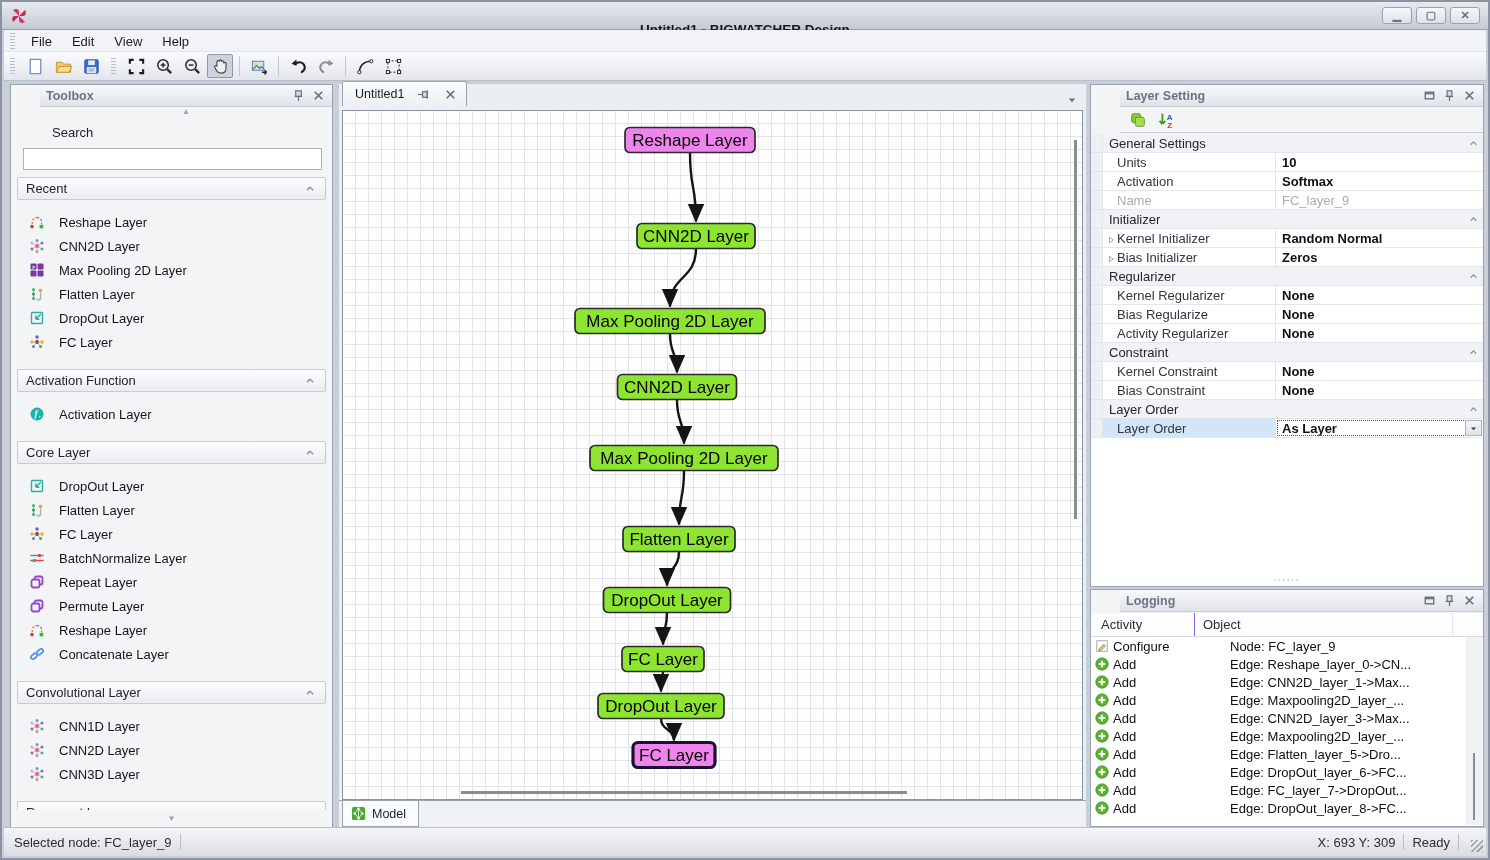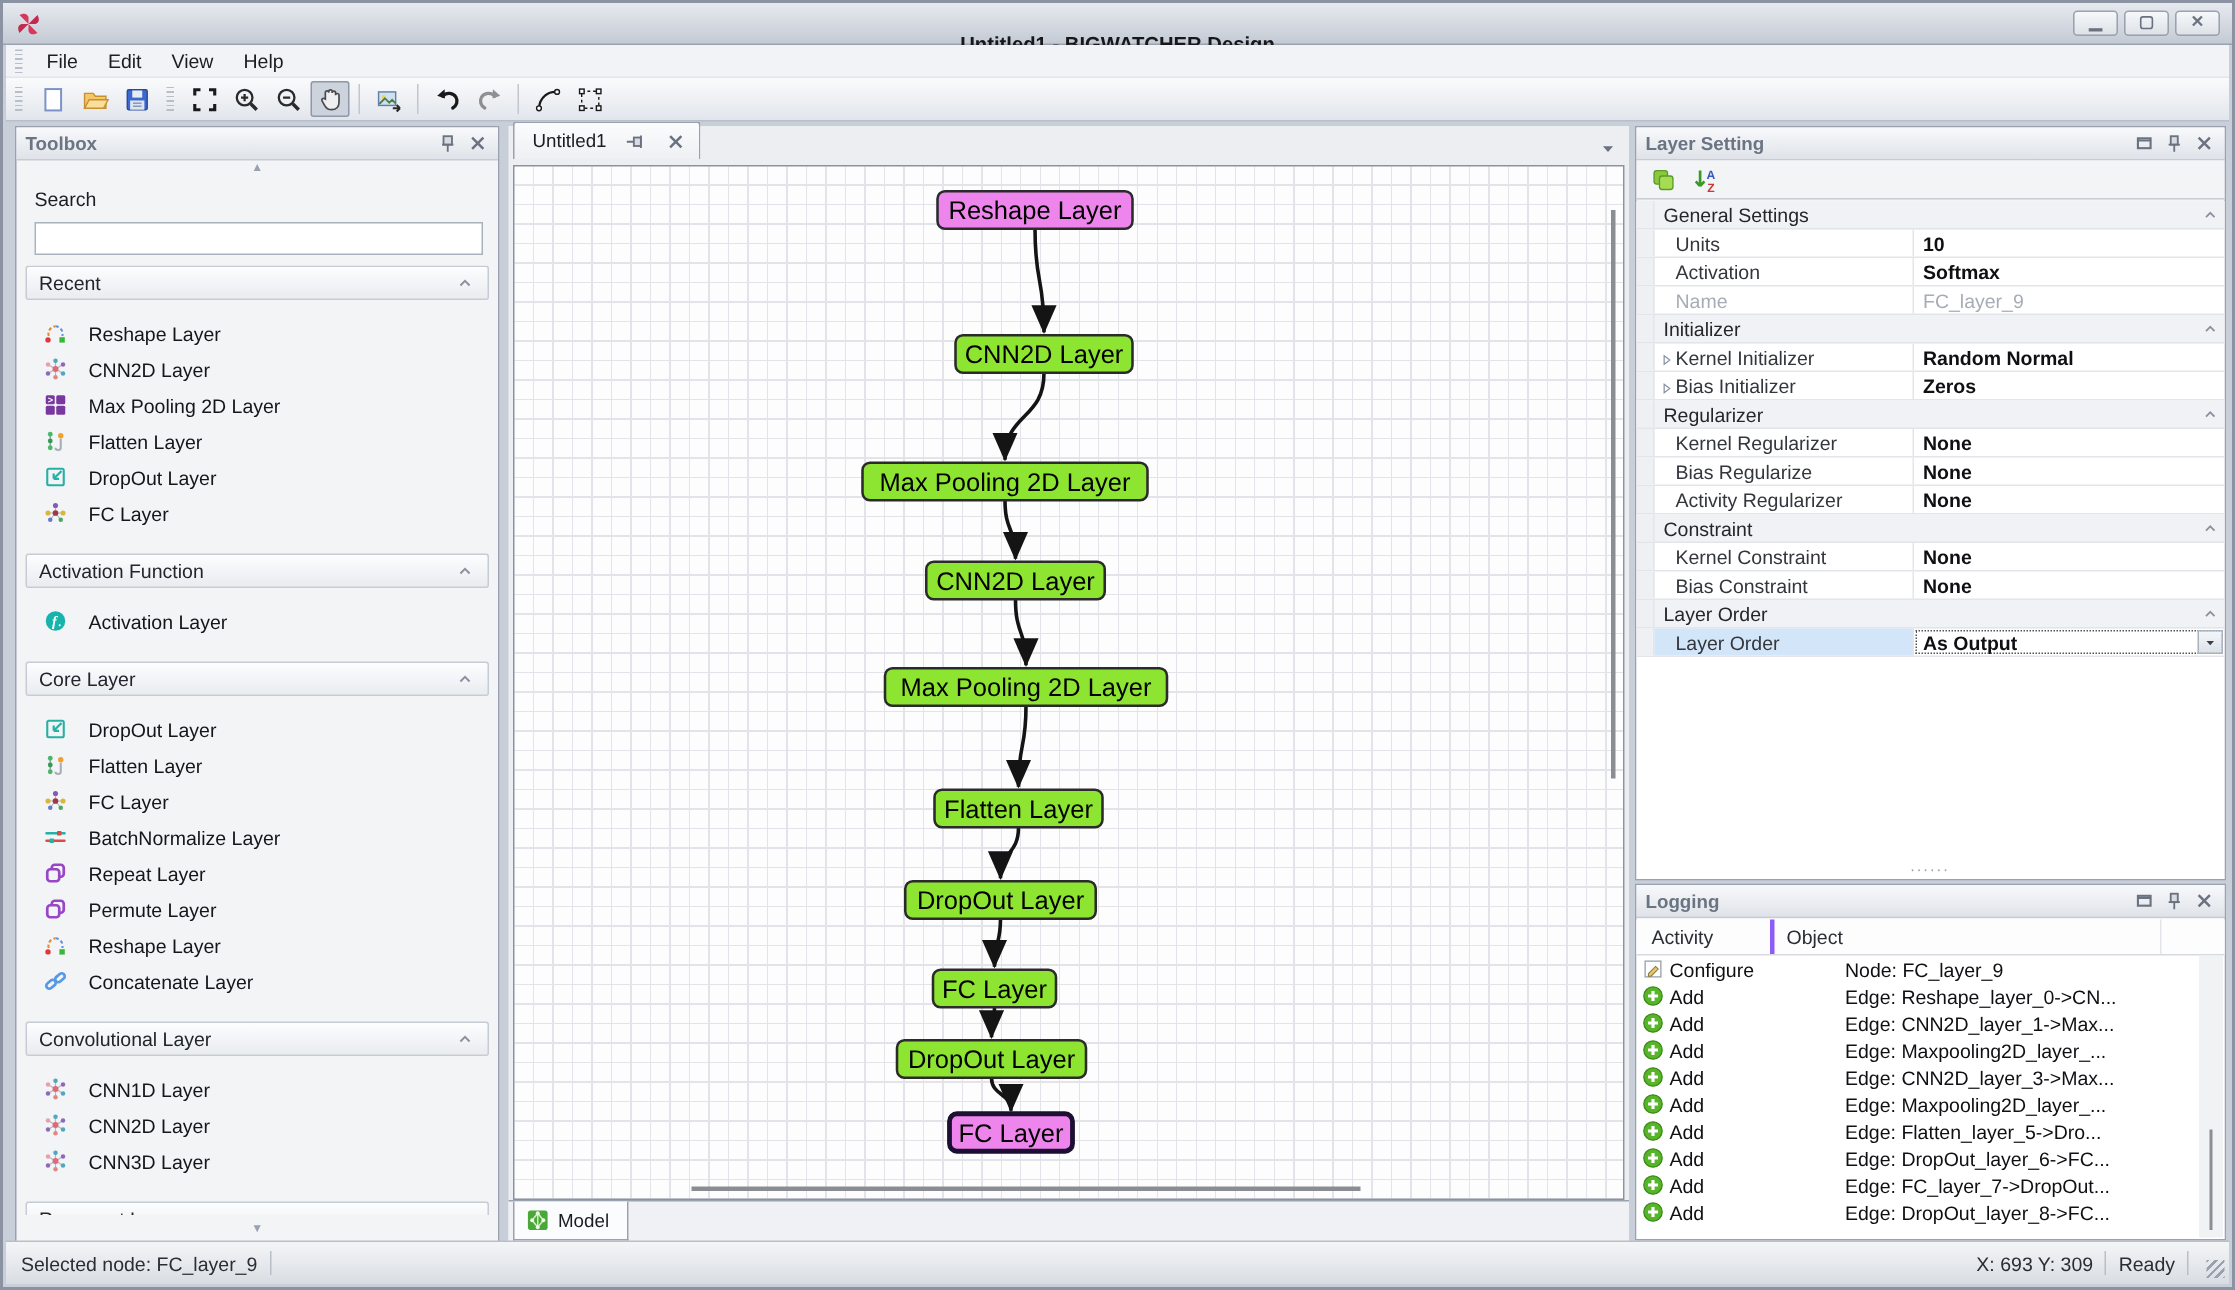--- a/index.html
+++ b/index.html
@@ -26,21 +26,21 @@
   .toolbar { position:absolute; left:2px; top:50px; right:2px; height:29px;
     background:linear-gradient(#fafbfc,#e2e6ec); border-bottom:1px solid #b9bfc9;
     display:flex; align-items:center; }
   .tb-btn { width:26px; height:24px; margin:0 1px; display:flex; align-items:center; justify-content:center; border:1px solid transparent; border-radius:2px; }
   .tb-btn svg { width:19px; height:19px; }
   .tb-btn.pressed { background:#ccd3dc; border-color:#8f98a8; }
   .tb-btn.disabled { opacity:.45; }
   .tb-sep { width:1px; height:20px; background:#c2c7cf; margin:0 5px; }
 
   
-  .panel { position:absolute; background:#f3f4f6; border:1px solid #9aa2b0; }
+  .panel { position:absolute; background:#f3f4f6; border:1px solid #9aa2b0;padding-left:29px; }
   .panel-header { height:22px; display:flex; align-items:center; padding:0 6px;
     background:linear-gradient(#f8f9fb,#dfe3e9); border-bottom:1px solid #c6ccd4; }
   .panel-title { font-size:12.5px; font-weight:bold; color:#6b7483; flex:1; }
   .ph-icon { width:15px; height:15px; margin-left:5px; }
   .ph-icon svg { width:15px; height:15px; }
 
   
   .toolbox { left:8px; top:82px; width:323px; height:745px; }
   .scroll-arrow { text-align:center; color:#9aa2b0; font-size:8px; height:10px; line-height:10px; }
   .search-label { margin:8px 0 0 12px; font-size:13px; color:#1c1c22; }
@@ -95,21 +95,21 @@
   .prow.sel .plabel { background:#d3e5f8; }
   .prow.sel .pvalue { outline:1px dotted #555; outline-offset:-2px; }
   .combo-btn { position:absolute; right:1px; top:1px; bottom:1px; width:17px;
     background:linear-gradient(#f4f6f9,#dde2e9); border:1px solid #aab2bd;
     display:flex; align-items:center; justify-content:center; }
   .splitter-dots { position:absolute; left:0; right:0; bottom:2px; text-align:center; color:#9aa2b0; font-size:9px; letter-spacing:2px; line-height:8px; }
 
   .logging { left:1088px; top:587px; width:394px; height:238px; }
   .log-body { position:absolute; left:0; top:23px; right:0; bottom:0; background:#fff; }
   .log-colheader { display:flex; height:24px; border-bottom:1px solid #d6dae0; font-size:13px; color:#2a2d33; align-items:center; background:#fdfdfe; }
-  .log-colheader .c1 { width:92px; padding-left:10px; border-right:3px solid #8b5cf6; height:100%; display:flex; align-items:center; }
+  .log-colheader .c1 { width:104px; padding-left:10px; border-right:1px solid #8b5cf6; height:100%; display:flex; align-items:center; }
   .log-colheader .c2 { width:258px; padding-left:8px; border-right:1px solid #e2e5ea; height:100%; display:flex; align-items:center; }
   .log-row { display:flex; height:18px; align-items:center; font-size:13px; color:#101014; }
   .log-row .a { width:104px; padding-left:4px; display:flex; align-items:center; gap:4px; }
   .log-row .a svg { width:14px; height:14px; }
   .log-row .o { flex:1; padding-left:8px; white-space:nowrap; overflow:hidden;margin-left:27px; }
   .log-vscroll { position:absolute; right:1px; top:24px; width:16px; bottom:1px; background:#f1f2f4; }
   .log-vthumb { position:absolute; left:7px; width:2px; top:116px; height:67px; background:#8a8d92; }
 
   
   .statusbar { position:absolute; left:2px; right:2px; bottom:2px; height:29px;
@@ -799,21 +799,21 @@
               <path d="M4.5 9.5 L8 6 L11.5 9.5"></path>
             </svg>
           </span>
         </div>
         <div class="prow sel">
           <span class="gutter"></span>
           <span class="plabel">
             <span>Layer Order</span>
           </span>
           <span class="pvalue">
-            <span>As Output</span>
+            <span>As Layer</span>
             <span class="combo-btn">
               <svg width="9" height="9" viewBox="0 0 16 16">
                 <path d="M3.5 6 h9 l-4.5 5 z" fill="#3a3f46"></path>
               </svg>
             </span>
           </span>
         </div>
       </div>
     <div class="splitter-dots">⸱⸱⸱⸱⸱⸱</div>
   </div>

